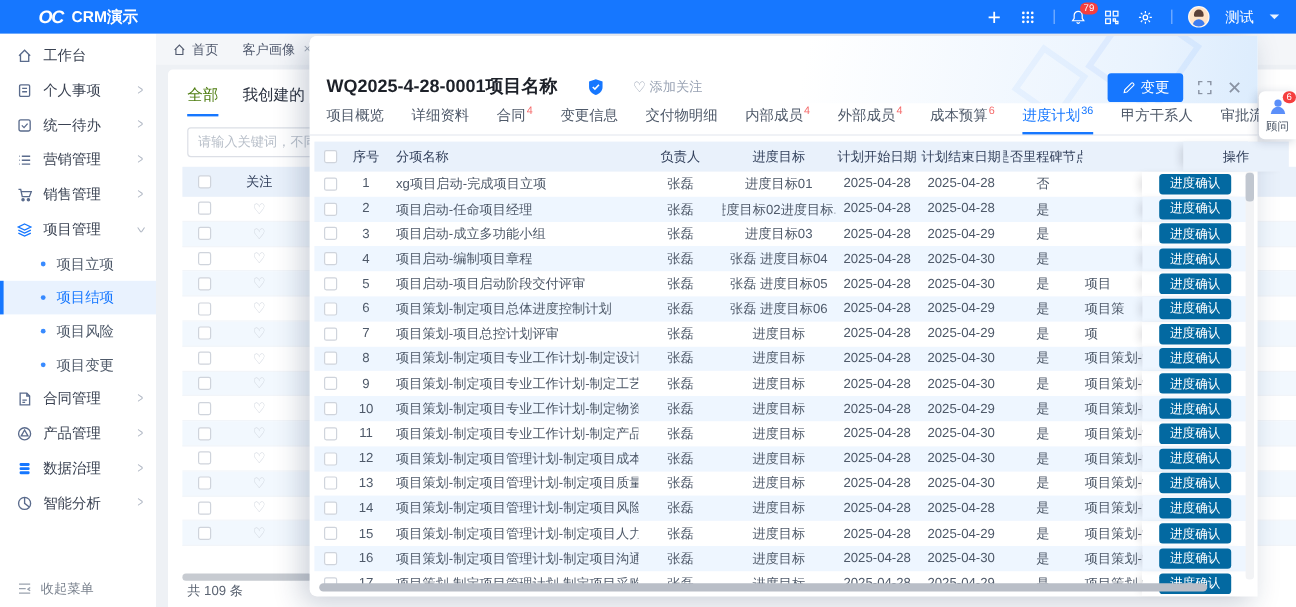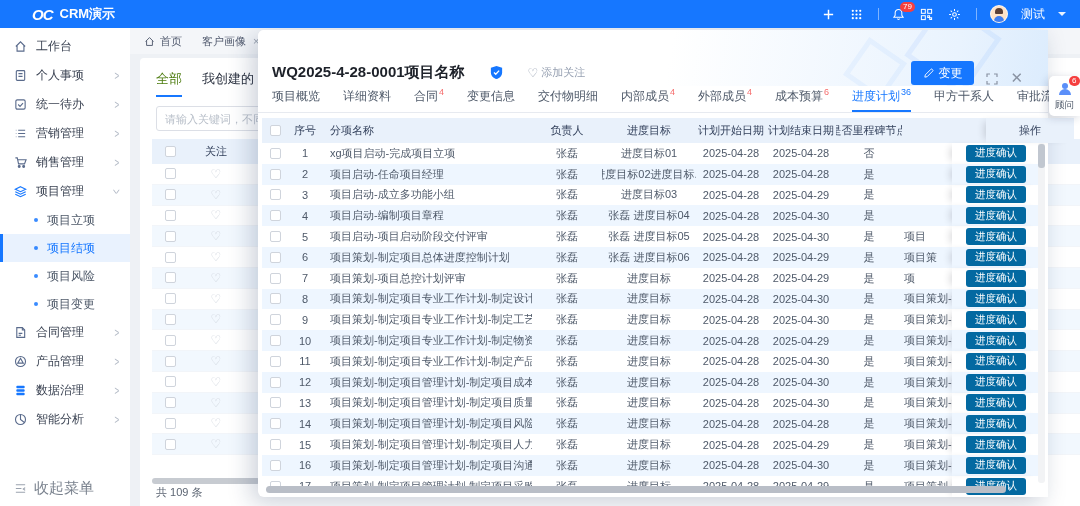--- a/index.html
+++ b/index.html
@@ -31,21 +31,21 @@
   .s-item .s-icon { width:14px; height:14px; margin-right:8px; color:#5a6b8c; display:inline-flex; }
   .s-item .s-icon svg { width:13px; height:13px; }
   .s-item .s-icon.blue { color:#1677ff; }
   .s-label { flex:1; white-space:nowrap; overflow:hidden; }
   .arrow { font-size:10px; color:#b3bac6; transform:scale(.8,1.3); }
   .arrow.open { transform:rotate(90deg) scale(.8,1.3); }
   .s-item.child { padding-left:34px; height:28px; color:#4e5969; }
   .s-item.child .dot { width:4px; height:4px; border-radius:50%; background:#1677ff; margin-right:9px; opacity:.85; }
   .s-item.child.active { background:#e9f2fe; color:#1677ff; }
   .s-item.child.active::before { content:""; position:absolute; left:0; top:0; bottom:0; width:3px; background:#1677ff; }
-  .collapse { position:absolute; bottom:8px; left:14px; display:flex; align-items:center; gap:7px; font-size:15px; color:#7a828e; cursor:pointer; }
+  .collapse { position:absolute; bottom:8px; left:14px; display:flex; align-items:center; gap:7px; font-size:11px; color:#7a828e; cursor:pointer; }
   .collapse svg { width:13px; height:13px; color:#9aa2ae; }
 
   
   .content { position:absolute; left:130px; top:28px; right:0; bottom:0; background:#eef1f5; }
   .pagetabs { height:26px; display:flex; align-items:center; gap:20px; padding:0 14px; font-size:11px; color:#515a6e; background:#f4f6f9; }
   .ptab { display:flex; align-items:center; gap:5px; cursor:pointer; }
   .ptab svg { width:11px; height:11px; color:#515a6e; }
   .ptab .x { color:#9aa2ae; font-size:11px; margin-left:2px; }
   .bg-card { position:absolute; left:10px; top:30px; right:0; bottom:0; background:#fff; border-radius:4px 0 0 0; }
   .ftabs { display:flex; gap:20px; padding:12px 16px 0 16px; font-size:13px; color:#2b3240; }
@@ -72,21 +72,21 @@
   .m-header { position:relative; height:56px; padding:9px 12px 0 14px; overflow:hidden;
               background:linear-gradient(100deg,#ffffff 52%,#e9f3fe 88%,#dcecfd); border-radius:6px 0 0 0; }
   .deco { position:absolute; border:5px solid rgba(22,119,255,.07); transform:rotate(35deg); }
   .deco.d1 { width:70px; height:70px; right:60px; top:-18px; }
   .deco.d2 { width:46px; height:46px; right:150px; top:16px; border-color:rgba(22,119,255,.05); }
   .title-row { display:flex; align-items:center; gap:24px; position:relative;margin-top:24px; }
   .m-title { font-size:15px; font-weight:bold; color:#1d2129; }
   .shield { width:15px; height:15px; }
   .follow { display:flex; align-items:center; gap:3px; font-size:11px; color:#98a2b3; cursor:pointer; }
   .follow .hrt { font-size:12px; }
-  .hd-actions { position:absolute; right:13px; top:-2px; display:flex; align-items:flex-end; gap:12px;padding-left:20px; }
+  .hd-actions { position:absolute; right:1px; top:-2px; display:flex; align-items:center; gap:12px;padding-left:20px; }
   .change-btn { background:#1677ff; color:#fff; border:none; font-size:12px; height:24px; padding:0 12px;
                 border-radius:3px; cursor:pointer; display:flex; align-items:center; gap:4px; font-family:inherit; }
   .hd-ic { color:#8a93a3; cursor:pointer; display:inline-flex; }
   .hd-ic svg { width:12px; height:12px; }
   .hd-close { font-size:15px; color:#8a93a3; cursor:pointer; line-height:1; }
   .info-row { display:flex; margin-top:9px; font-size:11px; position:relative; }
   .info-pair { white-space:nowrap; overflow:hidden; }
   .info-pair .lb { color:#8a93a3; }
   .info-pair .vl { color:#42506b; }
   .iw0{width:153px}.iw1{width:120px}.iw2{width:168px}.iw3{width:202px}.iw4{flex:1}

